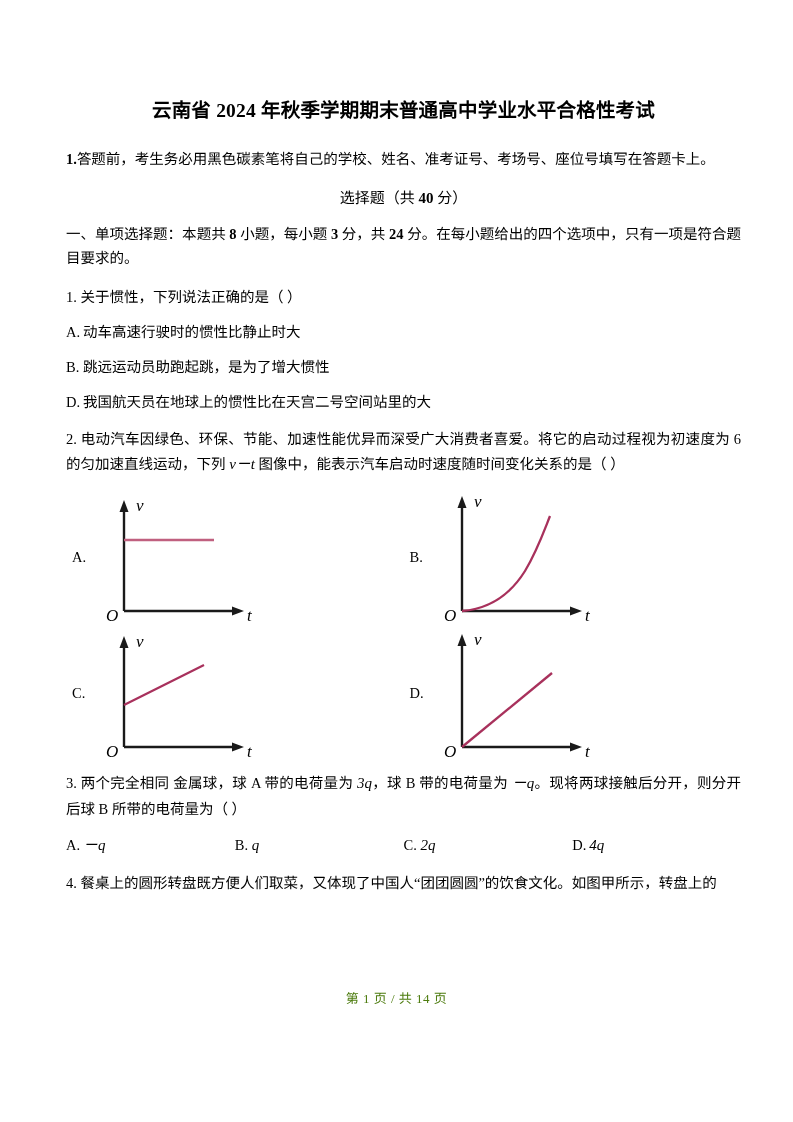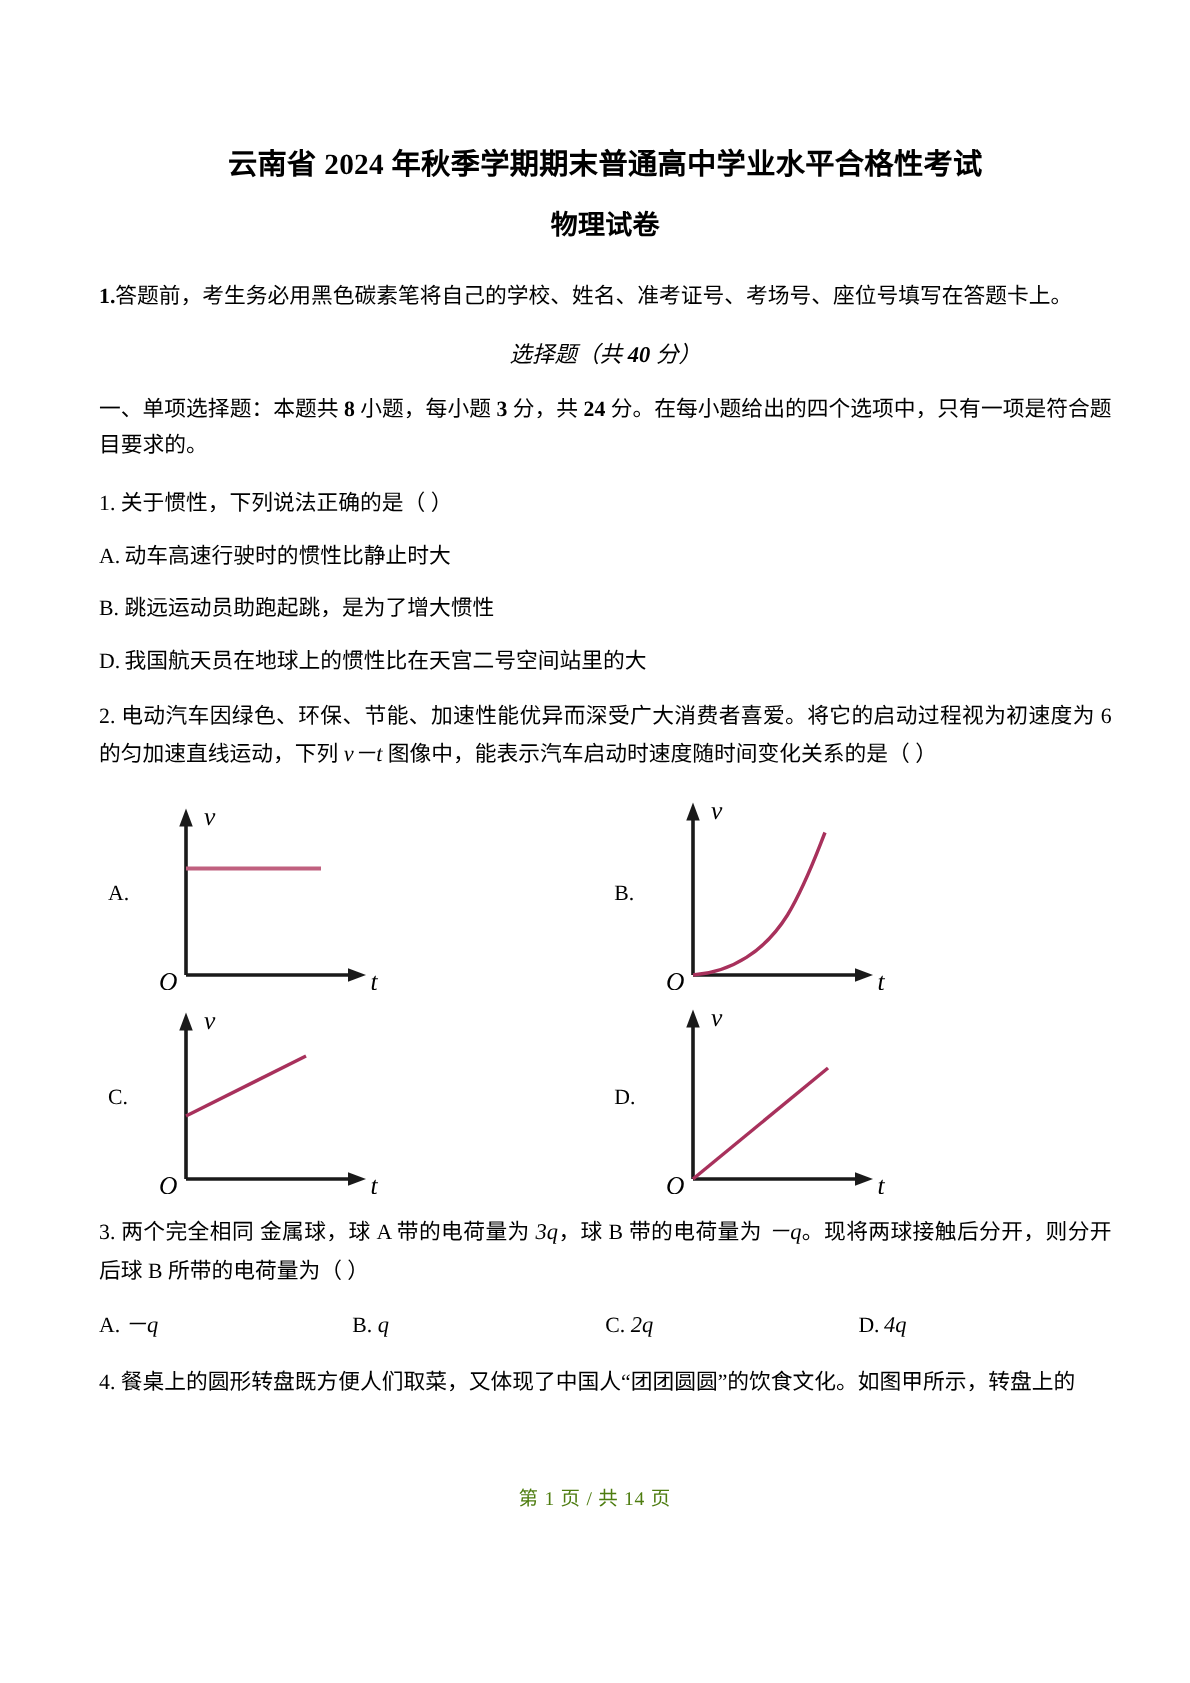--- a/index.html
+++ b/index.html
@@ -68,21 +68,20 @@
   .notice-item .num {
     font-weight: bold;
   }
 
   
   .section-title {
     text-align: center;
     font-size: 15px;
     margin: 16px 0 12px 0;
     line-height: 1.5;
-    font-style: italic;
   }
   .section-title b { font-weight: bold; }
 
   .section-intro {
     font-size: 14.5px;
     line-height: 1.72;
     margin: 0 0 14px 0;
     text-align: justify;
   }
   .section-intro b { font-weight: bold; }
@@ -160,21 +159,20 @@
     letter-spacing: 0.5px;
   }
 </style>
 </head>
 <body>
 
 <div class="page">
   <div class="content">
 
     <h1 class="doc-title">云南省 2024 年秋季学期期末普通高中学业水平合格性考试</h1>
-    <h2 class="doc-subtitle">物理试卷</h2>
 
     <div class="notice">
       <p class="notice-item"><span class="num">1.</span><span>答题前，考生务必用黑色碳素笔将自己的学校、姓名、准考证号、考场号、座位号填写在答题卡上。</span></p>
     </div>
 
     <p class="section-title"><span>选择题（共 </span><b>40</b><span> 分）</span></p>
 
     <p class="section-intro"><span>一、单项选择题：本题共 </span><b>8</b><span> 小题，每小题 </span><b>3</b><span> 分，共 </span><b>24</b><span> 分。在每小题给出的四个选项中，只有一项是符合题目要求的。</span></p>
 
     <p class="question"><span>1.</span>&nbsp;<span>关于惯性，下列说法正确的是（      ）</span></p>

